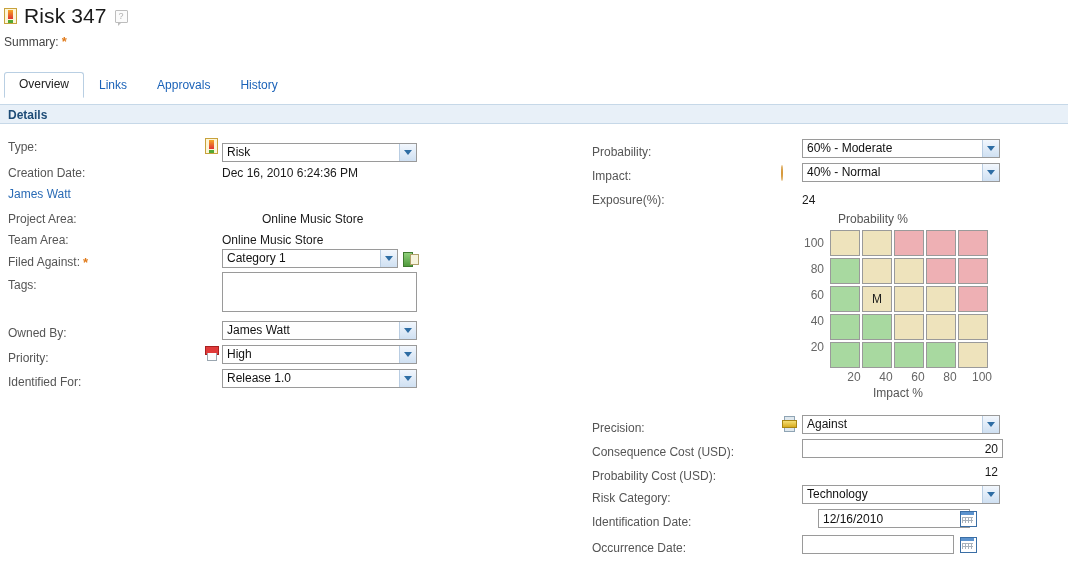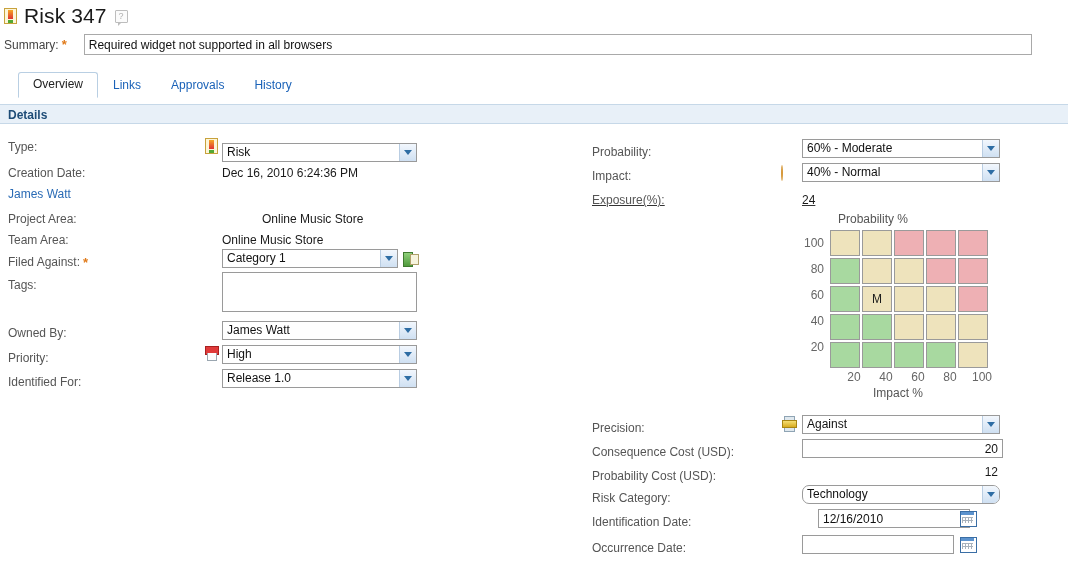--- a/index.html
+++ b/index.html
@@ -43,21 +43,21 @@
   #summary-row { position:absolute; left:4px; top:34px; width:1060px; display:flex; align-items:center; }
   #summary-label { width:auto; color:#444; font-size:12px; }
   .req-star { color:#e07a1a; font-size:13px; margin-left:3px; font-weight:bold; vertical-align:-1px; }
   #summary-input {
     margin-left:17px; width:948px; height:21px; border:1px solid #a9a9a9; background:#fff;
     font-family:"Liberation Sans", sans-serif; font-size:12px; color:#111; padding:1px 4px; outline:none;
   }
 
   
   #tabs { position:absolute; left:0px; top:72px; width:1068px; height:26px; }
-  #tabs .tab-strip { display:flex; align-items:flex-end; height:26px; padding-left:18px; }
+  #tabs .tab-strip { display:flex; align-items:flex-end; height:26px; padding-left:4px; }
   .tab {
     padding:4px 14px 5px 14px; font-size:12px; color:#1a62b8; cursor:pointer;
     border:1px solid transparent; border-bottom:none; line-height:15px;
   }
   .tab.active {
     color:#222; background:#ffffff; border:1px solid #b9cfe3; border-bottom:1px solid #ffffff;
     border-top-left-radius:3px; border-top-right-radius:3px; position:relative; z-index:2;
   }
 
   
@@ -163,21 +163,20 @@
 
 <div id="title-bar">
   <span class="risk-type-icon"><span class="ico-risk-frame"></span></span>
   <span id="page-title">Risk 347</span>
   <span id="help-icon">?</span>
 </div>
 
 <div id="summary-row">
   <span id="summary-label" class="f-label">Summary:</span>
   <span class="req-star">*</span>
-  <input id="summary-input" type="text" value="Required widget not supported in all browsers" style="">
 </div>
 
 <div id="tabs">
   <div class="tab-strip">
     <div class="tab active">Overview</div>
     <div class="tab">Links</div>
     <div class="tab">Approvals</div>
     <div class="tab">History</div>
   </div>
 </div>
@@ -264,21 +263,21 @@
 
 <div class="field-row" style="left:592px; top:165px;">
   <span class="f-label">Impact:</span>
 </div>
 <span style="position:absolute; left:781px; top:166px;"><span class="ico-impact"></span></span>
 <div class="select" style="position:absolute; left:802px; top:163px; width:198px;">
   <span>40% - Normal</span>
   <span class="arrow"></span>
 </div>
 
-<div class="field-row" style="left:592px; top:189px;text-decoration:underline;">
+<div class="field-row" style="left:592px; top:189px;">
   <span class="f-label" style="width:210px;">Exposure(%):</span>
   <span class="f-static">24</span>
 </div>
 
 <div id="matrix-wrap">
   <div id="matrix-title">Probability %</div>
   <div id="matrix-body">
     <div id="matrix-ylabels">
       <div class="y-tick">100</div>
       <div class="y-tick">80</div>
@@ -341,21 +340,21 @@
 <input class="textinput right" type="text" style="position: absolute; left: 802px; top: 439px; width: 201px;" value="20">
 
 <div class="field-row" style="left:592px; top:465px;">
   <span class="f-label">Probability Cost (USD):</span>
 </div>
 <span class="f-static" style="position:absolute; left:802px; top:465px; width:196px; text-align:right;">12</span>
 
 <div class="field-row" style="left:592px; top:487px;">
   <span class="f-label">Risk Category:</span>
 </div>
-<div class="select" style="position:absolute; left:802px; top:485px; width:198px;border-radius:7px;">
+<div class="select" style="position:absolute; left:802px; top:485px; width:198px;">
   <span>Technology</span>
   <span class="arrow"></span>
 </div>
 
 <div class="field-row" style="left:592px; top:511px;">
   <span class="f-label">Identification Date:</span>
 </div>
 <input class="textinput" type="text" style="position: absolute; left: 802px; top: 509px; width: 152px; margin-left: 16px;" value="12/16/2010">
 <span style="position:absolute; left:960px; top:511px;">
   <span class="ico-calendar"><span class="cal-grid"></span></span>

